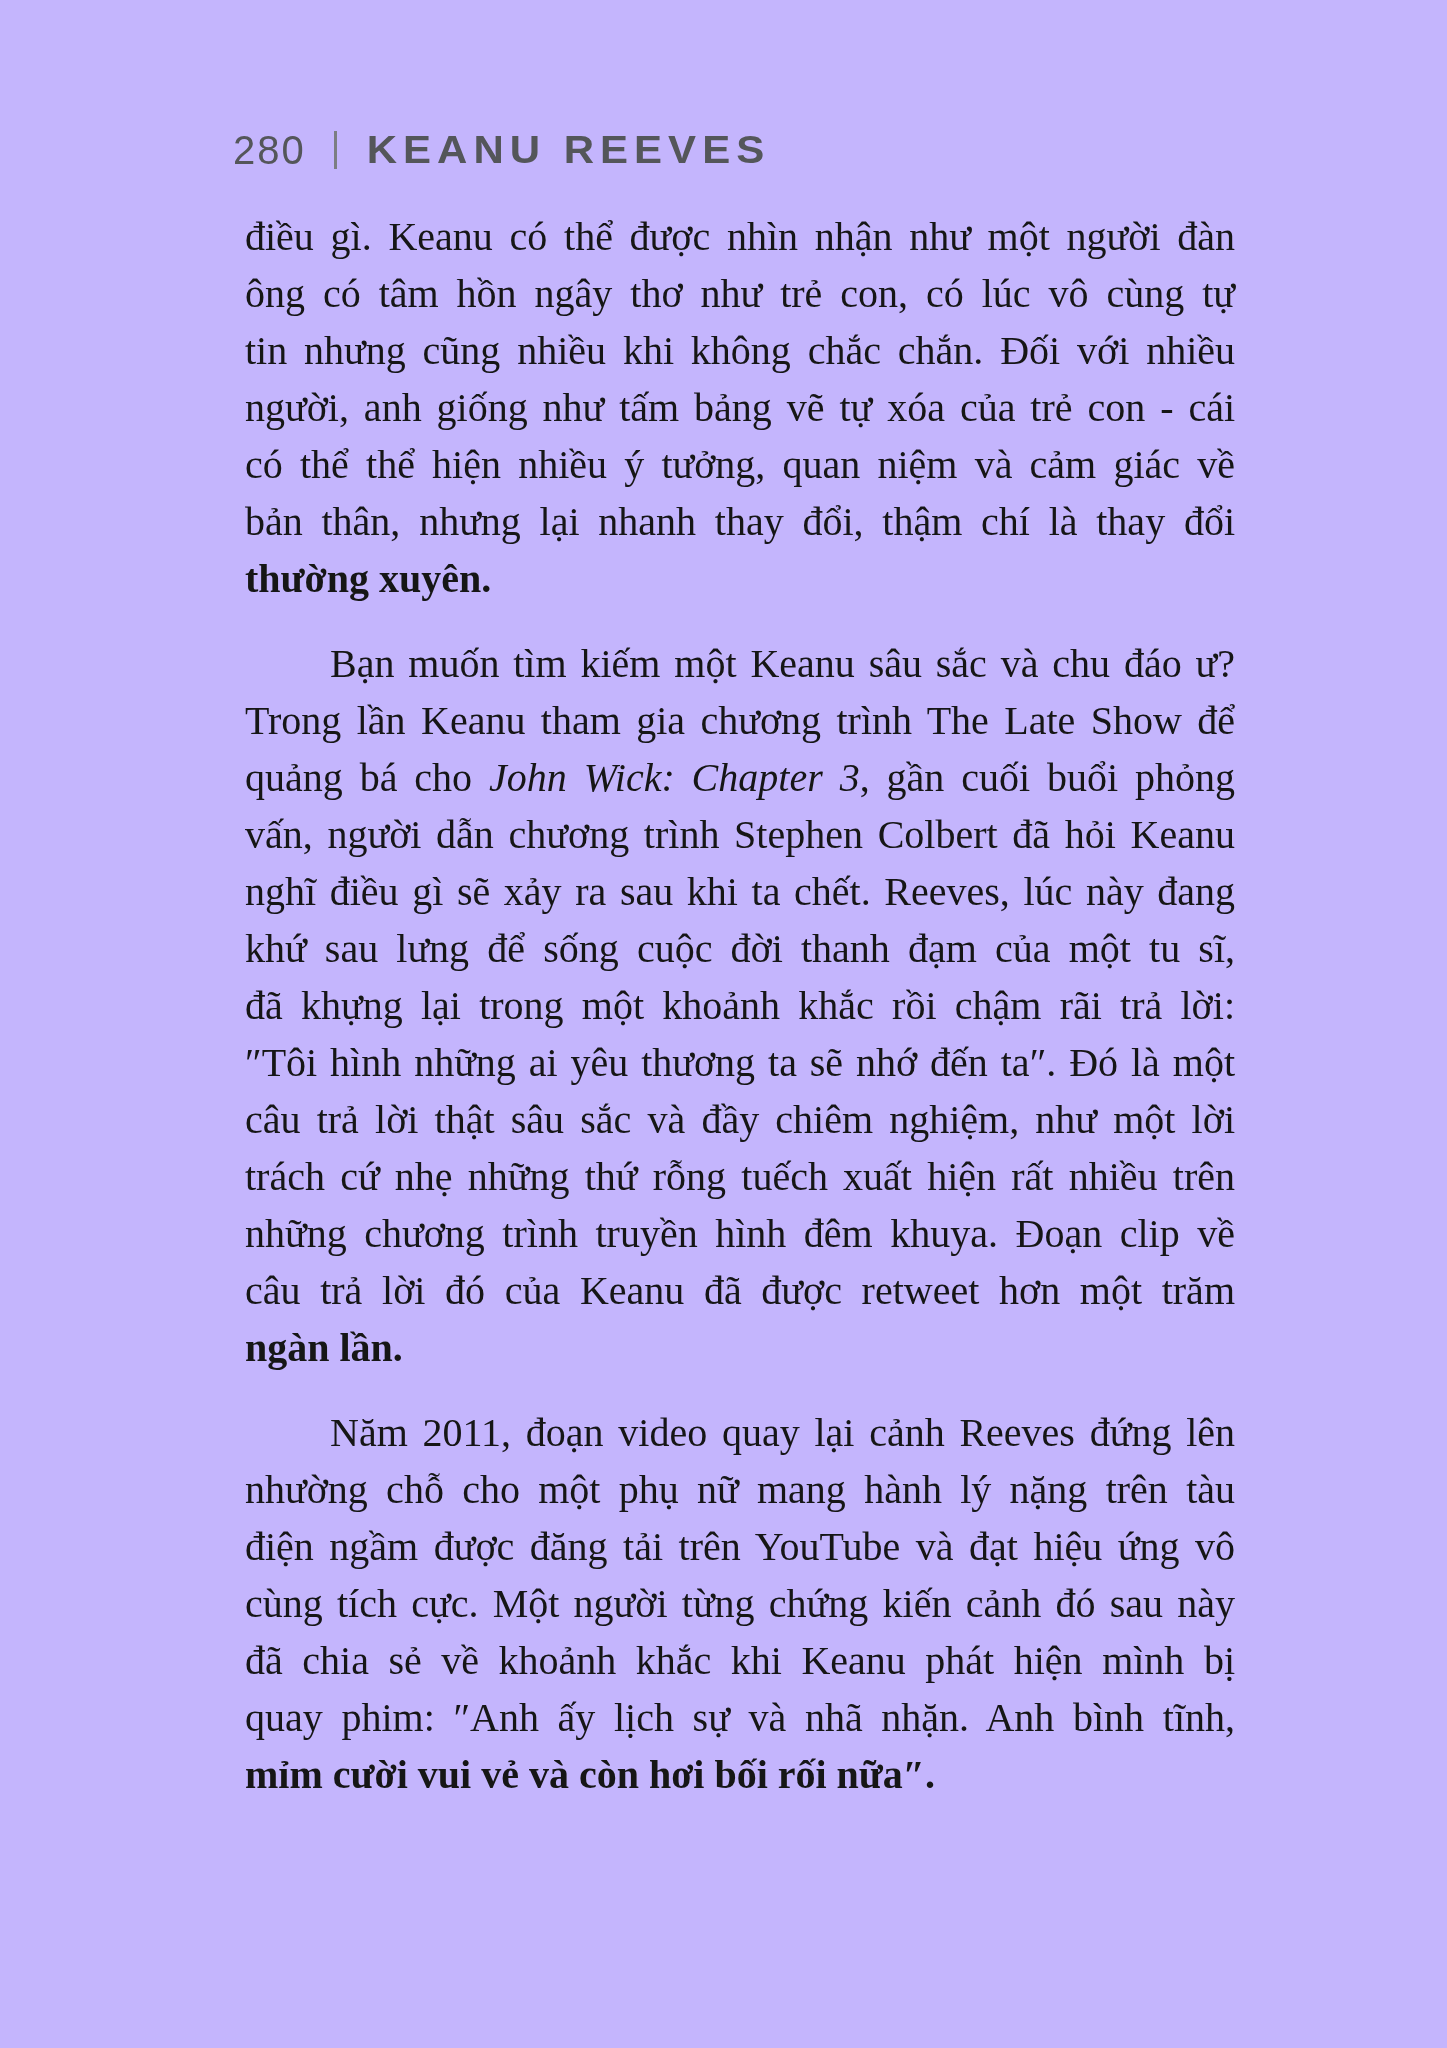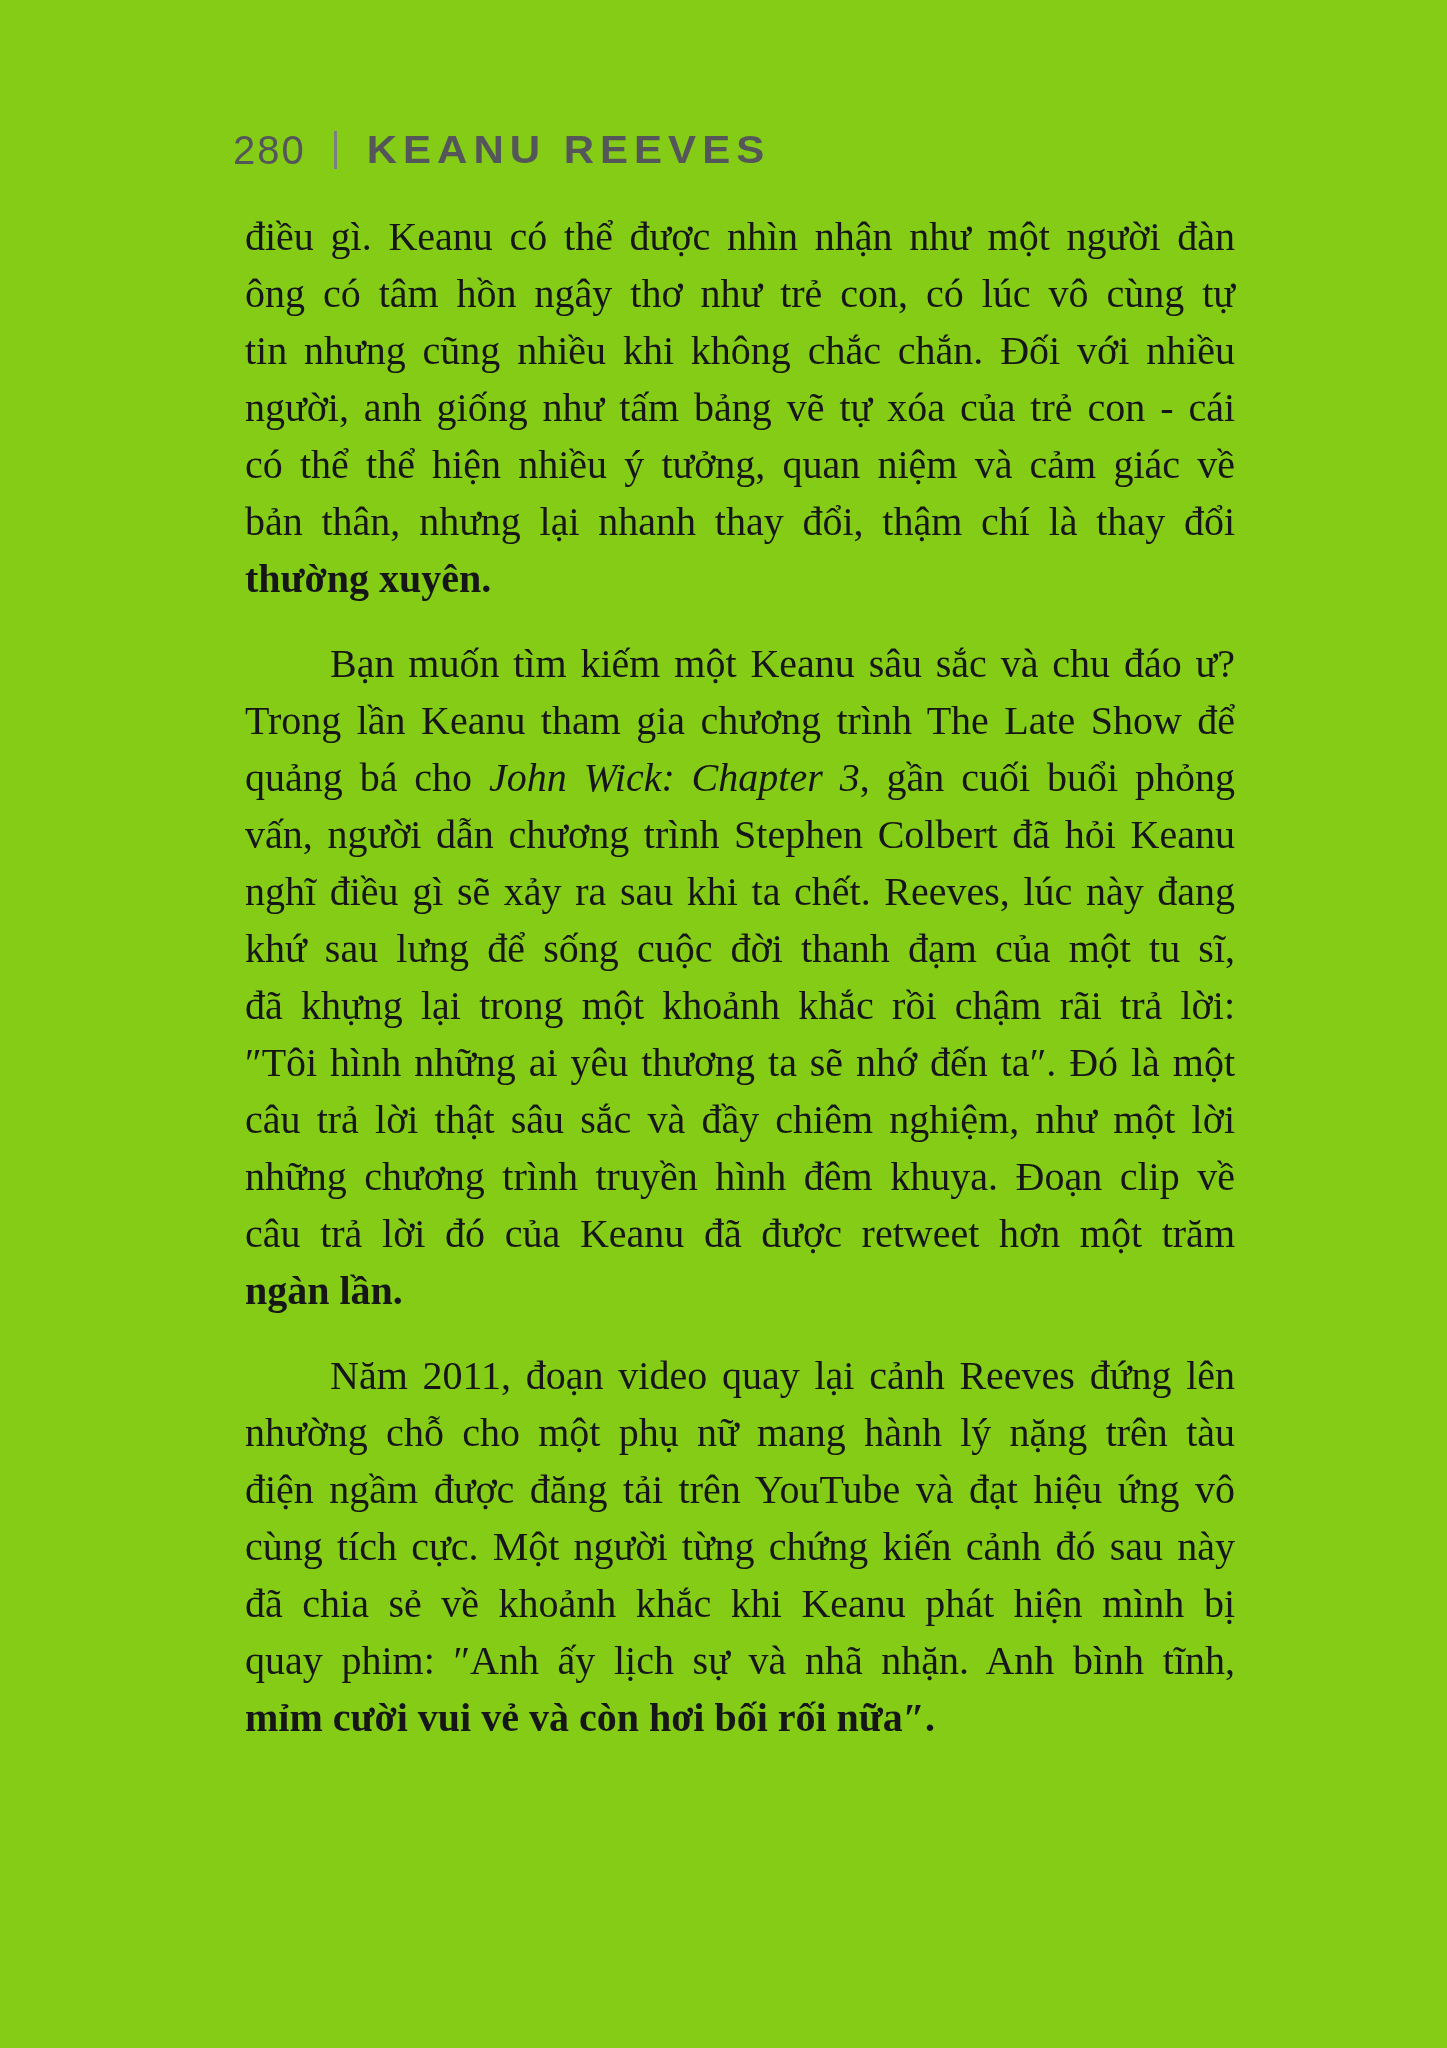--- a/index.html
+++ b/index.html
@@ -4,21 +4,21 @@
 <style>
   html, body {
     margin: 0;
     padding: 0;
     background: #ffffff;
   }
   .page {
     position: relative;
     width: 1447px;
     height: 2048px;
-    background: #84cc16;
+    background: #c4b5fd;
     overflow: hidden;
     font-family: "Liberation Serif", serif;
   }
   
   .header {
     position: absolute;
     top: 126px;
     left: 233px;
     display: flex;
     align-items: center;
@@ -100,20 +100,21 @@
       <div class="paragraph">
         <div class="line indent"><span>Bạn muốn tìm kiếm một Keanu sâu sắc và chu đáo ư?</span></div>
         <div class="line"><span>Trong lần Keanu tham gia chương trình The Late Show để</span></div>
         <div class="line"><span>quảng bá cho </span><em>John Wick: Chapter 3</em><span>, gần cuối buổi phỏng</span></div>
         <div class="line"><span>vấn, người dẫn chương trình Stephen Colbert đã hỏi Keanu</span></div>
         <div class="line"><span>nghĩ điều gì sẽ xảy ra sau khi ta chết. Reeves, lúc này đang</span></div>
         <div class="line"><span>khứ sau lưng để sống cuộc đời thanh đạm của một tu sĩ,</span></div>
         <div class="line"><span>đã khựng lại trong một khoảnh khắc rồi chậm rãi trả lời:</span></div>
         <div class="line"><span>″Tôi hình những ai yêu thương ta sẽ nhớ đến ta″. Đó là một</span></div>
         <div class="line"><span>câu trả lời thật sâu sắc và đầy chiêm nghiệm, như một lời</span></div>
+        <div class="line"><span>trách cứ nhẹ những thứ rỗng tuếch xuất hiện rất nhiều trên</span></div>
         <div class="line"><span>những chương trình truyền hình đêm khuya. Đoạn clip về</span></div>
         <div class="line"><span>câu trả lời đó của Keanu đã được retweet hơn một trăm</span></div>
         <div class="line last"><span>ngàn lần.</span></div>
       </div>
       <div class="paragraph">
         <div class="line indent"><span>Năm 2011, đoạn video quay lại cảnh Reeves đứng lên</span></div>
         <div class="line"><span>nhường chỗ cho một phụ nữ mang hành lý nặng trên tàu</span></div>
         <div class="line"><span>điện ngầm được đăng tải trên YouTube và đạt hiệu ứng vô</span></div>
         <div class="line"><span>cùng tích cực. Một người từng chứng kiến cảnh đó sau này</span></div>
         <div class="line"><span>đã chia sẻ về khoảnh khắc khi Keanu phát hiện mình bị</span></div>

